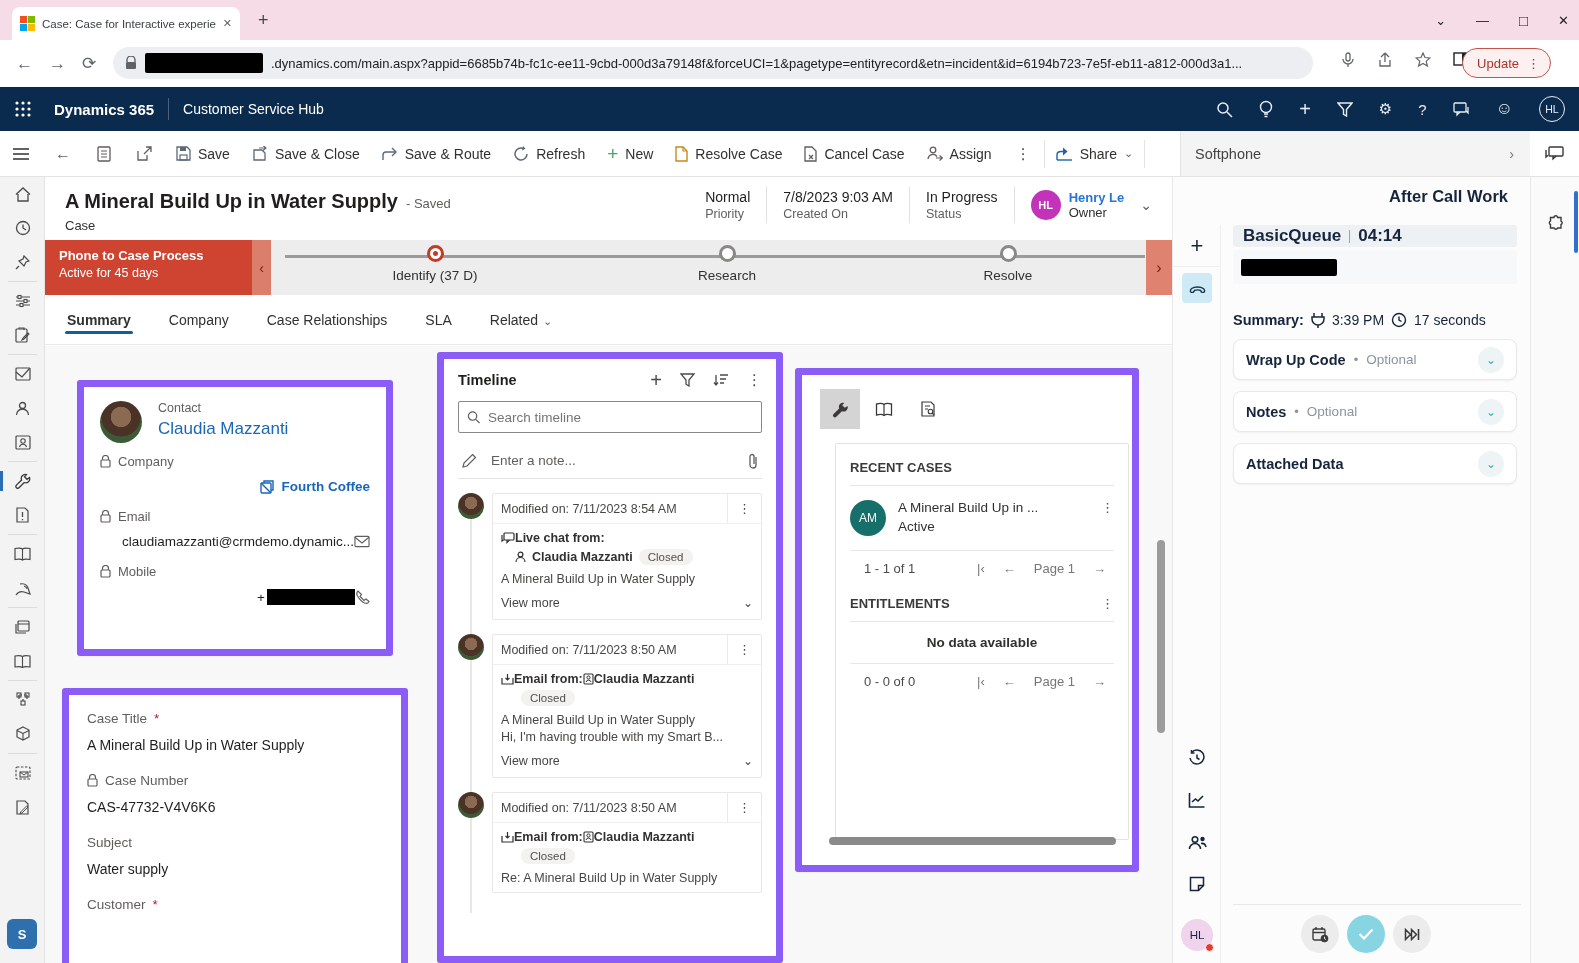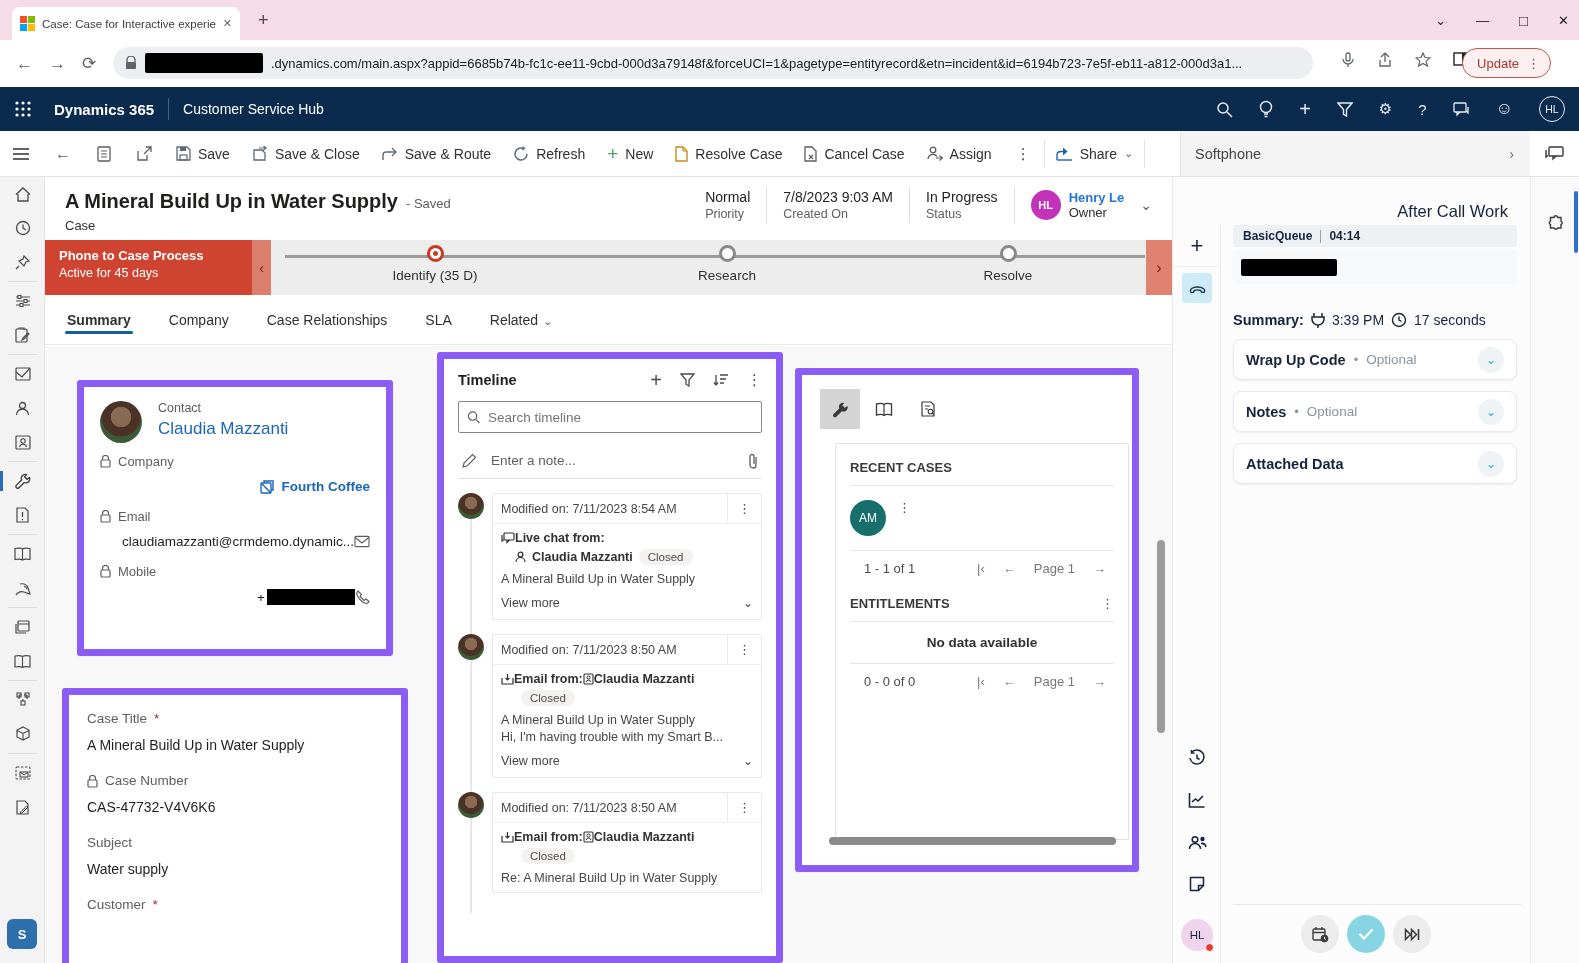--- a/index.html
+++ b/index.html
@@ -100,21 +100,21 @@
   .contact-card { left:32px; top:34px; width:316px; height:276px; padding:14px 16px; }
   .photo { width:42px; height:42px; border-radius:50%; background:radial-gradient(circle at 50% 38%, #8a6a52 0 30%, #4b3226 31% 58%, #3c5a36 59%); float:left; margin-right:16px; }
   .c-label { font-size:12.5px; color:#605e5c; }
   .c-name { font-size:17px; color:#1a66b8; margin-top:4px; }
   .fieldrow { clear:both; display:flex; align-items:center; gap:7px; margin-top:15px; color:#605e5c; font-size:13px; }
   .fieldval { margin:10px 0 0 22px; display:flex; align-items:center; justify-content:flex-end; font-size:13.5px; color:#201f1e; }
   .linkval { color:#1a66b8; font-weight:bold; display:flex; gap:8px; align-items:center; }
 
   
   .form-card { left:17px; top:342px; width:346px; height:300px; padding:16px 18px; }
-  .f-label { color:#605e5c; font-size:13.5px; display:flex; gap:7px; align-items:flex-end; }
+  .f-label { color:#605e5c; font-size:13.5px; display:flex; gap:7px; align-items:center; }
   .req { color:#a4262c; }
   .f-value { color:#201f1e; font-size:14px; margin:11px 0 20px 0; }
 
   
   .tl-card { left:392px; top:6px; width:346px; height:611px; padding:12px 14px; }
   .tl-head { display:flex; align-items:center; }
   .tl-title { font-weight:bold; font-size:14.5px; color:#201f1e; flex:1; }
   .tl-icons { display:flex; gap:18px; color:#4a4a4a; align-items:center; }
   .tl-search { margin-top:12px; height:32px; border:1px solid #8a8886; border-radius:2px; display:flex; align-items:center; padding:0 8px; gap:8px; }
   .tl-search input { border:none; outline:none; font-size:13.5px; color:#323130; width:100%; font-family:inherit; background:transparent; }
@@ -151,26 +151,26 @@
   .rc-txt .st { margin-top:4px; }
   .pag { display:flex; align-items:center; padding:10px 14px; color:#4a4a4a; font-size:13px; }
   .pag .cnt { flex:1; padding-left:14px; }
   .pag .pgctl { display:flex; align-items:center; gap:18px; color:#767676; padding-right:8px; }
   .nodata { text-align:center; font-weight:bold; color:#323130; font-size:13.5px; padding:13px 0; }
   .hscroll { position:absolute; left:27px; bottom:20px; width:287px; height:8px; border-radius:4px; background:#8a8a8a; }
   .vscroll { position:absolute; left:1112px; top:194px; width:8px; height:193px; border-radius:4px; background:#9b9b9b; }
 
   
   .acw { left:1172px; top:177px; width:358px; height:786px; background:#fcfcfc; border-left:1px solid #e8e8e8; }
-  .acw-title { position:absolute; right:22px; top:25px; font-size:16.5px; font-weight:normal; color:#16243d; }
+  .acw-title { position:absolute; right:22px; top:10px; font-size:16.5px; font-weight:bold; color:#16243d; }
   .acw-rail { position:absolute; left:0; top:48px; width:48px; height:738px; border-right:1px solid #efefef; }
   .acw-rail-item { width:48px; height:42px; display:flex; align-items:center; justify-content:center; color:#16243d; }
   .phone-sel { width:30px; height:30px; border-radius:4px; background:#cdeaf6; display:flex; align-items:center; justify-content:center; margin:0 auto; }
   .acw-body { position:absolute; left:60px; top:48px; width:284px; }
-  .queue-bar { background:#eef1f4; border-radius:3px; height:22px; display:flex; align-items:center; gap:8px; padding:0 10px; font-size:12px; font-weight:bold; color:#16243d; }
+  .queue-bar { background:#eef1f4; border-radius:3px; height:22px; display:flex; align-items:center; gap:8px; padding:0 10px; font-size:17px; font-weight:bold; color:#16243d; }
   .q-sep { width:1px; height:13px; background:#9aa3ad; }
   .num-box { background:#f7f8f9; margin-top:3px; height:34px; border-radius:2px; display:flex; align-items:center; padding:0 8px; }
   .sum-row { display:flex; align-items:center; gap:7px; margin-top:28px; color:#16243d; font-size:14px; }
   .sum-row .b { font-weight:bold; font-size:14.5px; }
   .acc { background:#fff; border:1px solid #e9e9e9; border-radius:8px; box-shadow:0 1px 2px rgba(0,0,0,.05); height:41px; display:flex; align-items:center; padding:0 12px; margin-top:11px; }
   .acc:first-of-type { margin-top:26px; }
   .acc .t { font-weight:bold; font-size:14.5px; color:#16243d; }
   .acc .bullet { color:#8c949e; margin:0 8px; }
   .acc .opt { color:#8c949e; font-size:13.5px; }
   .acc .sp { flex:1; }
@@ -557,21 +557,21 @@
 
     <div class="bpf">
       <div class="bpf-red">
         <div class="p">Phone to Case Process</div>
         <div class="a">Active for 45 days</div>
       </div>
       <div class="bpf-chevL">‹</div>
       <div class="bpf-line"></div>
       <div class="stage active" style="left:330px;width:120px;">
         <div class="dot"></div>
-        <div class="sl">Identify  (35 D)</div>
+        <div class="sl">Identify  (37 D)</div>
       </div>
       <div class="stage" style="left:632px;width:100px;">
         <div class="dot"></div>
         <div class="sl">Research</div>
       </div>
       <div class="stage" style="left:913px;width:100px;">
         <div class="dot"></div>
         <div class="sl">Resolve</div>
       </div>
       <div class="bpf-chevR">›</div>
@@ -820,20 +820,24 @@
               </svg>
           </span>
         </div>
         <div class="inner-card">
           <div class="sec-title">
             <span>RECENT CASES</span>
           </div>
           <div class="sec-div"></div>
           <div class="rc-item">
             <span class="am-av">AM</span>
+            <div class="rc-txt">
+              <div>A Mineral Build Up in ...</div>
+              <div class="st">Active</div>
+            </div>
             <span style="color:#4a4a4a;">⋮</span>
           </div>
           <div class="sec-div"></div>
           <div class="pag">
             <span class="cnt">1 - 1 of 1</span>
             <span class="pgctl">
               <span>|‹</span>
               <span>←</span>
               <span>Page 1</span>
               <span>→</span>

